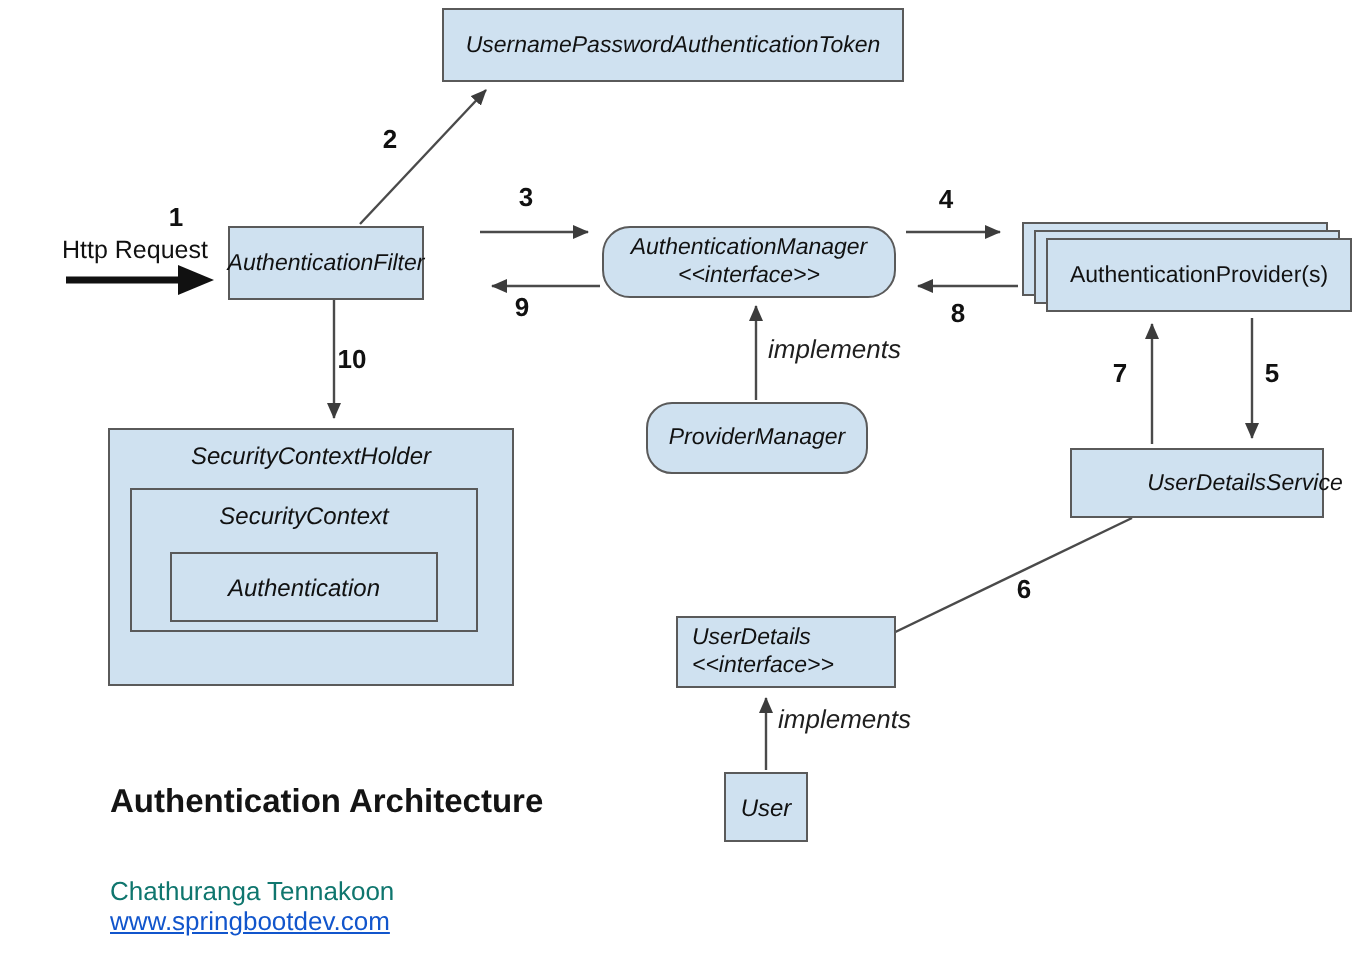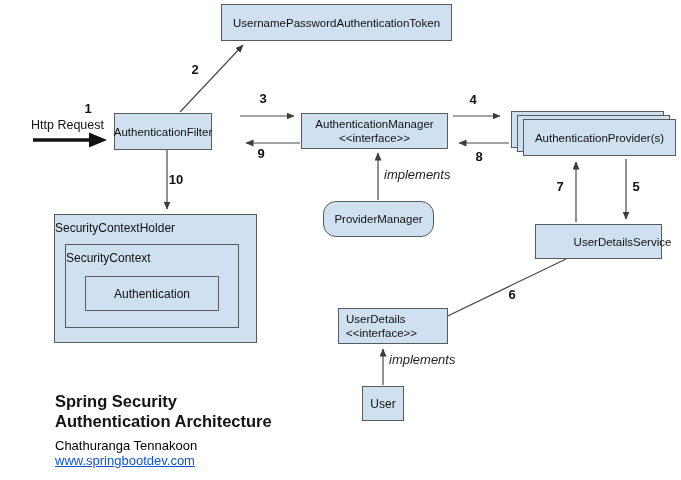--- a/index.html
+++ b/index.html
@@ -14,41 +14,41 @@
     position:relative;width:681px;height:480px;background:#ffffff;
     font-family:"Liberation Sans",sans-serif;color:var(--text);overflow:hidden;
   }
   .node{
     position:absolute;box-sizing:border-box;
     background:var(--node-fill);border:1px solid var(--node-border);
     font-size:11.5px;color:var(--text);
     display:flex;align-items:center;justify-content:center;
     text-align:center;white-space:nowrap;
   }
-  .node .lbl{display:block;}
+  .node .lbl{display:block;font-style:italic;}
   .two-line{flex-direction:column;justify-content:center;line-height:14px;}
-  .top-label{align-items:flex-start;justify-content:flex-start;}
+  .top-label{align-items:flex-start;justify-content:center;}
   .top-label > .lbl{margin-top:6px;font-size:12px;}
   .stack-wrap{position:absolute;}
   .stack-box{position:absolute;box-sizing:border-box;width:153px;height:37px;
     background:var(--node-fill);border:1px solid var(--node-border);}
   .stack-front{display:flex;align-items:center;justify-content:center;
     font-size:11.5px;white-space:nowrap;}
   .num{
     position:absolute;font-weight:bold;font-size:13px;color:var(--text);
     text-align:center;line-height:13px;
   }
   .edge-label{position:absolute;font-size:13px;color:#1f1f1f;line-height:13px;font-style:italic;}
   .http-label{position:absolute;font-size:12.5px;color:var(--text);line-height:13px;}
   #edges{position:absolute;left:0;top:0;pointer-events:none;}
   .footer-title{
     position:absolute;left:55px;top:391px;font-size:16.5px;font-weight:bold;
     line-height:20px;color:#141414;
   }
-  .footer-author{position:absolute;left:55px;top:438px;font-size:13px;color:#000000;}
+  .footer-author{position:absolute;left:55px;top:438px;font-size:13px;color:#0f766e;}
   .footer-link{
     position:absolute;left:55px;top:453px;font-size:13px;color:var(--link);
     text-decoration:underline;cursor:pointer;text-align:center;
   }
 </style>
 </head>
 <body>
 
 <div id="stage">
 
@@ -86,21 +86,21 @@
   </svg>
 
   <div class="node" style="left:221px;top:4px;width:231px;height:37px;">
     <span class="lbl">UsernamePasswordAuthenticationToken</span>
   </div>
 
   <div class="node" style="left:114px;top:113px;width:98px;height:37px;">
     <span class="lbl">AuthenticationFilter</span>
   </div>
 
-  <div class="node two-line" style="left:301px;top:113px;width:147px;height:36px;">
+  <div class="node two-line" style="left:301px;top:113px;width:147px;height:36px;border-radius:14px;">
     <span class="lbl">AuthenticationManager</span>
     <span class="lbl">&lt;&lt;interface&gt;&gt;</span>
   </div>
 
   <div class="stack-wrap" style="left:511px;top:111px;width:170px;height:50px;">
     <div class="stack-box" style="left:0;top:0;"></div>
     <div class="stack-box" style="left:6px;top:4px;"></div>
     <div class="stack-box stack-front" style="left:12px;top:8px;">
       <span class="lbl">AuthenticationProvider(s)</span>
     </div>
@@ -118,21 +118,21 @@
     <span class="lbl">UserDetails</span>
     <span class="lbl">&lt;&lt;interface&gt;&gt;</span>
   </div>
 
   <div class="node" style="left:362px;top:386px;width:42px;height:35px;font-size:12px;">
     <span class="lbl">User</span>
   </div>
 
   <div class="node top-label" style="left:54px;top:214px;width:203px;height:129px;">
     <span class="lbl">SecurityContextHolder</span>
-    <div class="node top-label" style="left:10px;top:29px;width:174px;height:84px;">
+    <div class="node top-label" style="left:10px;top:29px;width:174px;height:72px;">
       <span class="lbl">SecurityContext</span>
       <div class="node" style="left:19px;top:31px;width:134px;height:35px;font-size:12px;">
         <span class="lbl">Authentication</span>
       </div>
     </div>
   </div>
 
   <div class="num" style="left:80px;top:102px;width:16px;">1</div>
   <div class="num" style="left:187px;top:63px;width:16px;">2</div>
   <div class="num" style="left:255px;top:92px;width:16px;">3</div>
@@ -142,19 +142,18 @@
   <div class="num" style="left:552px;top:180px;width:16px;">7</div>
   <div class="num" style="left:471px;top:150px;width:16px;">8</div>
   <div class="num" style="left:253px;top:147px;width:16px;">9</div>
   <div class="num" style="left:164px;top:173px;width:24px;">10</div>
 
   <div class="http-label" style="left:31px;top:119px;">Http Request</div>
   <div class="edge-label" style="left:384px;top:168px;">implements</div>
   <div class="edge-label" style="left:389px;top:353px;">implements</div>
 
   <div class="footer-title">
-    <div>Spring Security</div>
     <div>Authentication Architecture</div>
   </div>
   <div class="footer-author">Chathuranga Tennakoon</div>
   <a class="footer-link">www.springbootdev.com</a>
 
 </div>
 
 </body></html>

